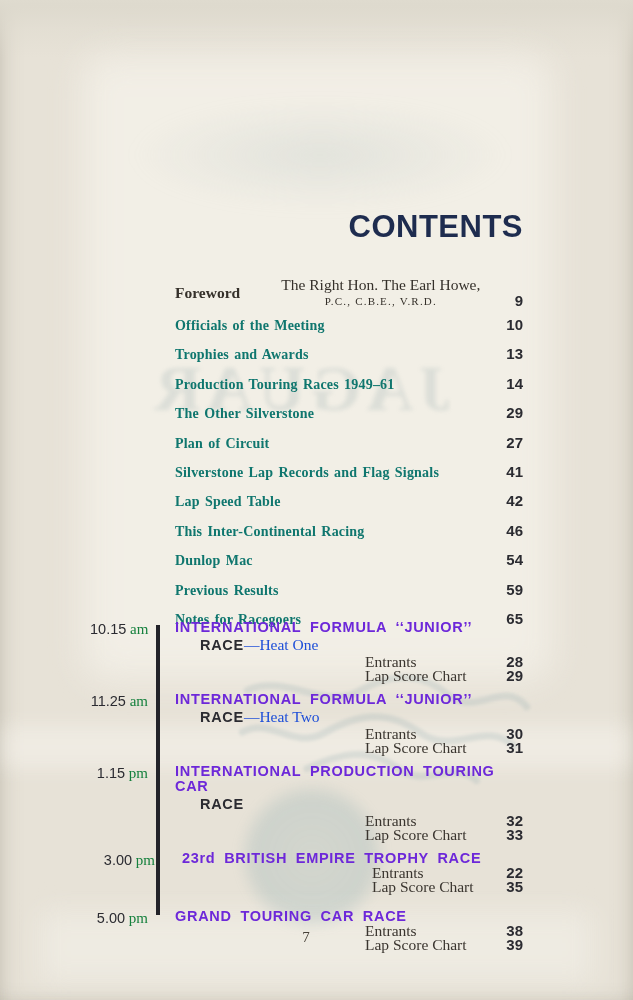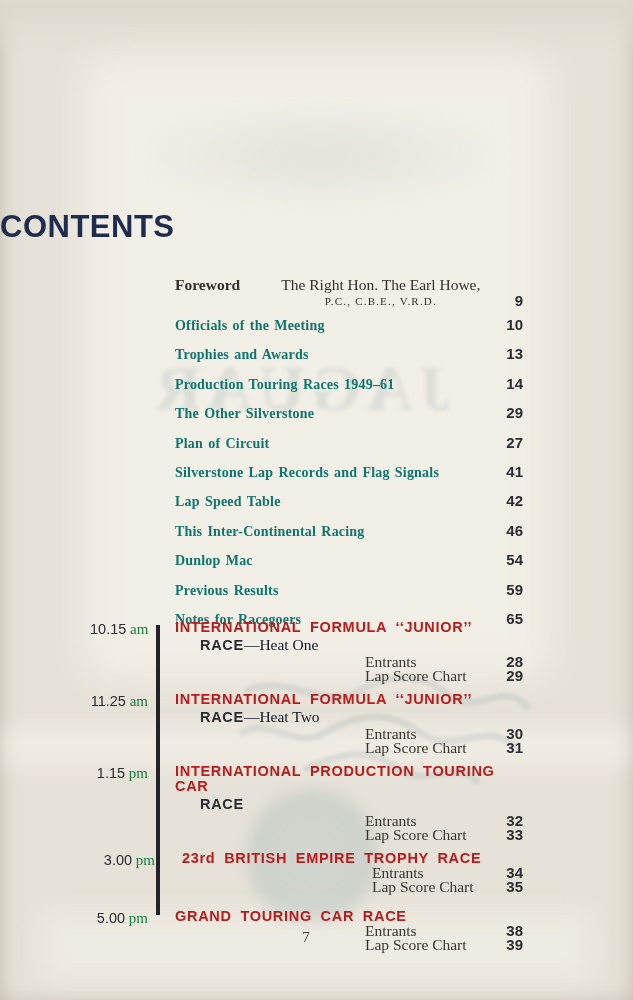--- a/index.html
+++ b/index.html
@@ -66,31 +66,32 @@
   .ghost-script path { stroke: #6f949e; stroke-width: 7; fill: none; stroke-linecap: round; }
   .ghost-badge {
     position: absolute; top: 782px; left: 238px; width: 148px; height: 148px;
     background: radial-gradient(circle at center, rgba(130,165,170,0.20) 0%, rgba(130,165,170,0.24) 55%, rgba(130,165,170,0) 72%);
     filter: blur(4px);
     border-radius: 50%;
   }
   
   .contents-title {
     position: absolute; top: 209px; left: 0; width: 523px;
+    text-align: right;
     font-family: "Liberation Sans", sans-serif;
     font-weight: bold; font-size: 31px;
     letter-spacing: 0.5px;
     color: #1e2c4f;
   }
   
   .toc {
     position: absolute; top: 276px; left: 175px; width: 348px;
   }
   .fw-row {
-    display: flex; align-items: flex-start;
+    display: flex; align-items: center;
     margin-bottom: 7px;
   }
   .fw-label {
     width: 80px;
     font-weight: bold; font-size: 15.5px;
   }
   .fw-credit { flex: 1; text-align: center; padding-right: 8px; }
   .fw-credit-1 { font-size: 15.5px; line-height: 18px; }
   .fw-credit-2 { font-size: 11px; letter-spacing: 1.2px; line-height: 15px; }
   .fw-page { align-self: flex-end; }
@@ -125,28 +126,28 @@
   .time-num {
     font-family: "Liberation Sans", sans-serif;
     font-weight: normal; font-size: 14.5px; color: #2b2b31;
   }
   .time-ampm { font-size: 15px; color: #15803d; }
   .sched-content { flex: 1; margin-left: 27px; }
   .sched-title {
     font-family: "Liberation Sans", sans-serif;
     font-weight: bold; font-size: 14.5px;
     letter-spacing: 0.7px; word-spacing: 4px;
-    color: #b91c1c; line-height: 15px;
+    color: #6d28d9; line-height: 15px;
   }
   .sched-subtitle { margin: 2px 0 2px 25px; line-height: 15px; }
   .sub-bold {
     font-family: "Liberation Sans", sans-serif;
     font-weight: bold; font-size: 14.5px; letter-spacing: 0.7px; color: #2b2b31;
   }
-  .sub-rest { font-size: 15.5px; font-weight: 500; color: #0f172a; }
+  .sub-rest { font-size: 15.5px; font-weight: 500; color: #1d4ed8; }
   .sub-row {
     display: flex; justify-content: space-between; align-items: baseline;
     margin-left: 190px; line-height: 13.5px;
   }
   .sub-label { font-size: 15.5px; color: #3a352f; }
   
   .folio {
     position: absolute; top: 929px; left: 0; width: 612px;
     text-align: center; font-size: 15px; color: #474138;
   }
@@ -292,21 +293,21 @@
     </div>
 
     <div class="sched-item mb-lg">
       <div class="sched-time">
         <span class="time-num">3.00</span><span class="time-ampm"> pm</span>
       </div>
       <div class="sched-content">
         <div class="sched-title">23rd BRITISH EMPIRE TROPHY RACE</div>
         <div class="sub-row">
           <span class="sub-label">Entrants</span>
-          <span class="pg">34</span>
+          <span class="pg">22</span>
         </div>
         <div class="sub-row">
           <span class="sub-label">Lap Score Chart</span>
           <span class="pg">35</span>
         </div>
       </div>
     </div>
 
     <div class="sched-item">
       <div class="sched-time">

